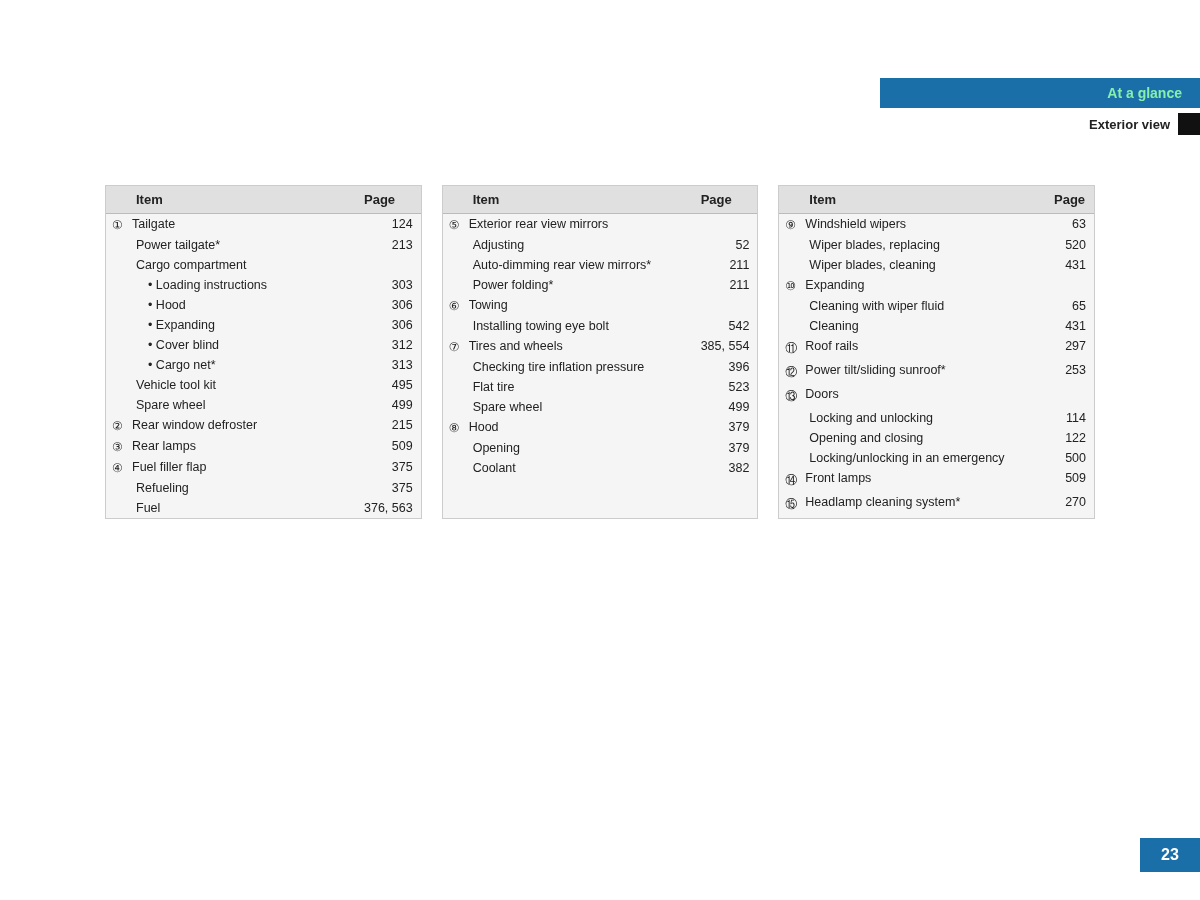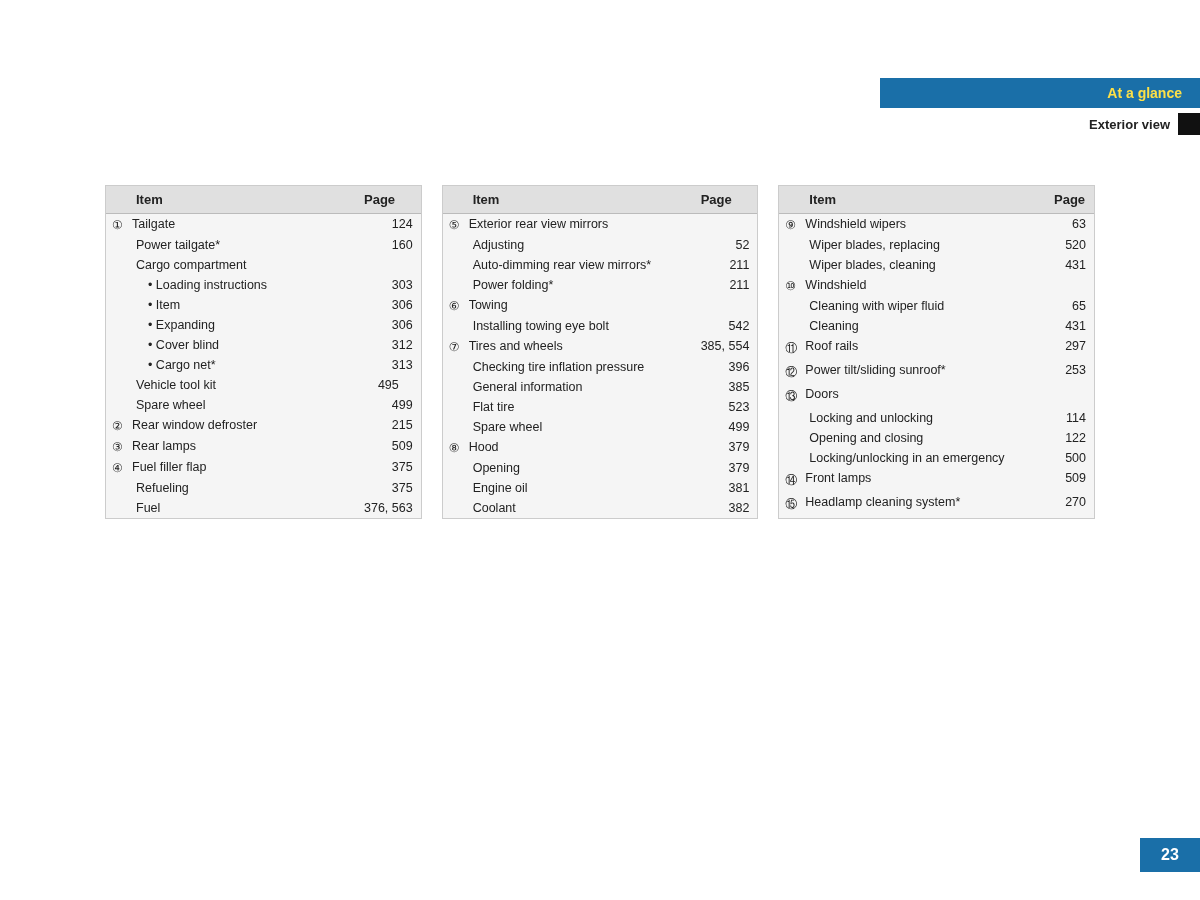--- a/index.html
+++ b/index.html
@@ -16,21 +16,21 @@
 
     
     .header-bar {
       position: absolute;
       top: 78px;
       right: 0;
       width: 320px;
     }
     .at-a-glance {
       background: #1a6fa8;
-      color: #fde047;
+      color: #86efac;
       font-weight: bold;
       font-size: 14px;
       text-align: right;
       padding: 7px 18px 7px 10px;
     }
     .exterior-view-row {
       display: flex;
       align-items: center;
       justify-content: flex-end;
       padding: 5px 0 5px 0;
@@ -135,56 +135,56 @@
       </thead>
       <tbody id="tbody1">
           <tr>
             <td style="width: 22px; padding-right: 2px; padding-left: 6px; vertical-align: top; padding-top: 4px;"><span style="font-size: 12px;">①</span></td>
             <td style="padding-left: 4px;">Tailgate</td>
             <td class="page-num" style="text-align: right; padding-right: 8px;">124</td>
           </tr>
           <tr>
             <td style="width: 22px; padding-right: 2px; padding-left: 6px; vertical-align: top; padding-top: 4px;"></td>
             <td style="padding-left: 8px;">Power tailgate*</td>
-            <td class="page-num" style="text-align: right; padding-right: 8px;">160</td>
+            <td class="page-num" style="text-align: right; padding-right: 8px;">213</td>
           </tr>
           <tr>
             <td style="width: 22px; padding-right: 2px; padding-left: 6px; vertical-align: top; padding-top: 4px;"></td>
             <td style="padding-left: 8px;">Cargo compartment</td>
             <td class="page-num" style="text-align: right; padding-right: 8px;"></td>
           </tr>
           <tr>
             <td style="width: 22px; padding-right: 2px; padding-left: 6px; vertical-align: top; padding-top: 4px;"></td>
             <td style="padding-left: 20px;"><span style="display: inline;">• Loading instructions</span></td>
             <td class="page-num" style="text-align: right; padding-right: 8px;">303</td>
           </tr>
           <tr>
             <td style="width: 22px; padding-right: 2px; padding-left: 6px; vertical-align: top; padding-top: 4px;"></td>
-            <td style="padding-left: 20px;"><span style="display: inline;">• Item</span></td>
+            <td style="padding-left: 20px;"><span style="display: inline;">• Hood</span></td>
             <td class="page-num" style="text-align: right; padding-right: 8px;">306</td>
           </tr>
           <tr>
             <td style="width: 22px; padding-right: 2px; padding-left: 6px; vertical-align: top; padding-top: 4px;"></td>
             <td style="padding-left: 20px;"><span style="display: inline;">• Expanding</span></td>
             <td class="page-num" style="text-align: right; padding-right: 8px;">306</td>
           </tr>
           <tr>
             <td style="width: 22px; padding-right: 2px; padding-left: 6px; vertical-align: top; padding-top: 4px;"></td>
             <td style="padding-left: 20px;"><span style="display: inline;">• Cover blind</span></td>
             <td class="page-num" style="text-align: right; padding-right: 8px;">312</td>
           </tr>
           <tr>
             <td style="width: 22px; padding-right: 2px; padding-left: 6px; vertical-align: top; padding-top: 4px;"></td>
             <td style="padding-left: 20px;"><span style="display: inline;">• Cargo net*</span></td>
             <td class="page-num" style="text-align: right; padding-right: 8px;">313</td>
           </tr>
           <tr>
             <td style="width: 22px; padding-right: 2px; padding-left: 6px; vertical-align: top; padding-top: 4px;"></td>
             <td style="padding-left: 8px;">Vehicle tool kit</td>
-            <td class="page-num" style="text-align: center; padding-right: 8px;">495</td>
+            <td class="page-num" style="text-align: right; padding-right: 8px;">495</td>
           </tr>
           <tr>
             <td style="width: 22px; padding-right: 2px; padding-left: 6px; vertical-align: top; padding-top: 4px;"></td>
             <td style="padding-left: 8px;">Spare wheel</td>
             <td class="page-num" style="text-align: right; padding-right: 8px;">499</td>
           </tr>
           <tr>
             <td style="width: 22px; padding-right: 2px; padding-left: 6px; vertical-align: top; padding-top: 4px;"><span style="font-size: 12px;">②</span></td>
             <td style="padding-left: 4px;">Rear window defroster</td>
             <td class="page-num" style="text-align: right; padding-right: 8px;">215</td>
@@ -258,47 +258,37 @@
             <td style="padding-left: 4px;">Tires and wheels</td>
             <td class="page-num" style="text-align: right; padding-right: 8px;">385,&nbsp;554</td>
           </tr>
           <tr>
             <td style="width: 22px; padding-right: 2px; padding-left: 6px; vertical-align: top; padding-top: 4px;"></td>
             <td style="padding-left: 8px;">Checking tire inflation pressure</td>
             <td class="page-num" style="text-align: right; padding-right: 8px;">396</td>
           </tr>
           <tr>
             <td style="width: 22px; padding-right: 2px; padding-left: 6px; vertical-align: top; padding-top: 4px;"></td>
-            <td style="padding-left: 8px;">General information</td>
-            <td class="page-num" style="text-align: right; padding-right: 8px;">385</td>
-          </tr>
-          <tr>
-            <td style="width: 22px; padding-right: 2px; padding-left: 6px; vertical-align: top; padding-top: 4px;"></td>
             <td style="padding-left: 8px;">Flat tire</td>
             <td class="page-num" style="text-align: right; padding-right: 8px;">523</td>
           </tr>
           <tr>
             <td style="width: 22px; padding-right: 2px; padding-left: 6px; vertical-align: top; padding-top: 4px;"></td>
             <td style="padding-left: 8px;">Spare wheel</td>
             <td class="page-num" style="text-align: right; padding-right: 8px;">499</td>
           </tr>
           <tr>
             <td style="width: 22px; padding-right: 2px; padding-left: 6px; vertical-align: top; padding-top: 4px;"><span style="font-size: 12px;">⑧</span></td>
             <td style="padding-left: 4px;">Hood</td>
             <td class="page-num" style="text-align: right; padding-right: 8px;">379</td>
           </tr>
           <tr>
             <td style="width: 22px; padding-right: 2px; padding-left: 6px; vertical-align: top; padding-top: 4px;"></td>
             <td style="padding-left: 8px;">Opening</td>
             <td class="page-num" style="text-align: right; padding-right: 8px;">379</td>
-          </tr>
-          <tr>
-            <td style="width: 22px; padding-right: 2px; padding-left: 6px; vertical-align: top; padding-top: 4px;"></td>
-            <td style="padding-left: 8px;">Engine oil</td>
-            <td class="page-num" style="text-align: right; padding-right: 8px;">381</td>
           </tr>
           <tr>
             <td style="width: 22px; padding-right: 2px; padding-left: 6px; vertical-align: top; padding-top: 4px;"></td>
             <td style="padding-left: 8px;">Coolant</td>
             <td class="page-num" style="text-align: right; padding-right: 8px;">382</td>
           </tr>
         </tbody>
     </table>
   </div>
 
@@ -322,21 +312,21 @@
             <td style="padding-left: 8px;">Wiper blades, replacing</td>
             <td class="page-num" style="text-align: right; padding-right: 8px;">520</td>
           </tr>
           <tr>
             <td style="width: 22px; padding-right: 2px; padding-left: 6px; vertical-align: top; padding-top: 4px;"></td>
             <td style="padding-left: 8px;">Wiper blades, cleaning</td>
             <td class="page-num" style="text-align: right; padding-right: 8px;">431</td>
           </tr>
           <tr>
             <td style="width: 22px; padding-right: 2px; padding-left: 6px; vertical-align: top; padding-top: 4px;"><span style="font-size: 12px;">⑩</span></td>
-            <td style="padding-left: 4px;">Windshield</td>
+            <td style="padding-left: 4px;">Expanding</td>
             <td class="page-num" style="text-align: right; padding-right: 8px;"></td>
           </tr>
           <tr>
             <td style="width: 22px; padding-right: 2px; padding-left: 6px; vertical-align: top; padding-top: 4px;"></td>
             <td style="padding-left: 8px;">Cleaning with wiper fluid</td>
             <td class="page-num" style="text-align: right; padding-right: 8px;">65</td>
           </tr>
           <tr>
             <td style="width: 22px; padding-right: 2px; padding-left: 6px; vertical-align: top; padding-top: 4px;"></td>
             <td style="padding-left: 8px;">Cleaning</td>

